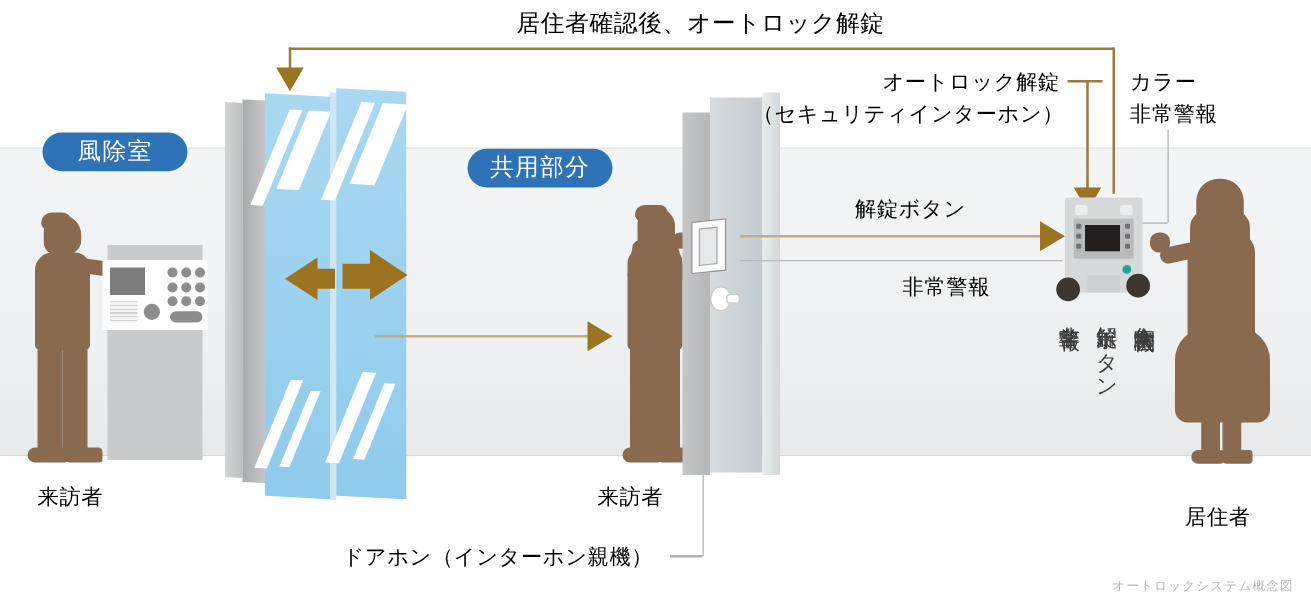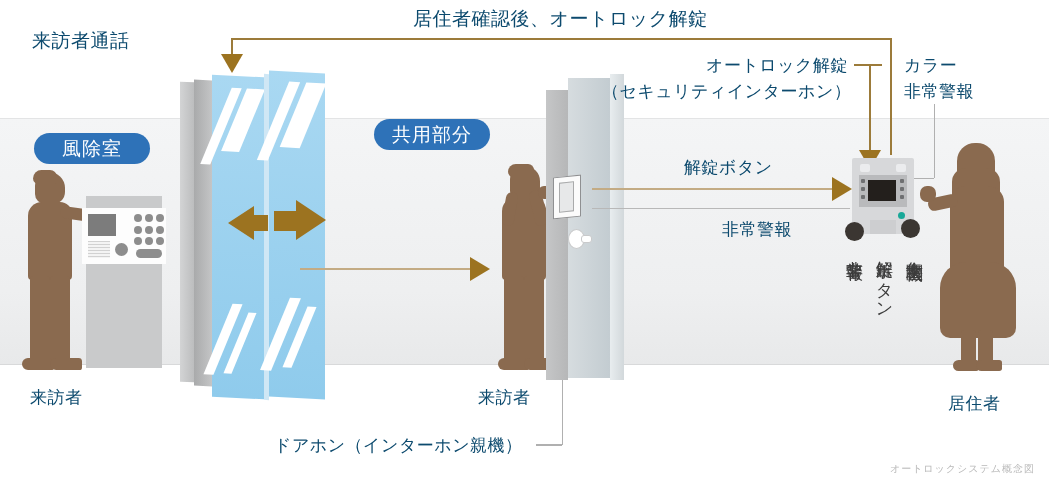--- a/index.html
+++ b/index.html
@@ -11,21 +11,21 @@
   }
   #stage{position:relative;width:1049px;height:489px;background:#fff;}
   .band-wall2{position:absolute;left:0;right:0;top:118px;height:247px;
               background:linear-gradient(to bottom,#f4f5f6 0%,#eeeff0 70%,#e8e9ea 100%);}
   .floorline{position:absolute;left:0;right:0;top:364px;height:1px;background:#d8d9da;}
   .band-floor{position:absolute;left:0;right:0;top:365px;height:80px;background:#ffffff;}
   .topline{position:absolute;left:0;right:0;top:118px;height:1px;background:#e3e4e5;}
 
   
   .jp{font-family:"DejaVu Sans","Liberation Sans",sans-serif;}
-  .lbl{position:absolute;color:#0c4a6e;white-space:nowrap;letter-spacing:.5px;}
+  .lbl{position:absolute;color:#000000;white-space:nowrap;letter-spacing:.5px;}
   .lbl-title{font-size:19px;}
   .lbl-mid{font-size:17px;}
   .caption{position:absolute;right:14px;top:462px;font-size:10px;color:#b9b9b9;letter-spacing:1px;}
 
   
   .badge{position:absolute;border-radius:16px;color:#fff;text-align:center;
          font-size:19px;line-height:31px;height:31px;letter-spacing:1px;}
   .badge.gold{background:#95751f;}
   .badge.blue{background:#2e72b8;}
 
@@ -82,23 +82,22 @@
   <div class="band-floor"></div>
 
   <div class="lbl jp lbl-title" style="left:413px;top:6px;">居住者確認後、オートロック解錠</div>
 
   <div class="ln ln-h" style="left:231px;top:38px;width:660px;"></div>
   <div class="ln ln-v" style="left:231px;top:38px;height:18px;"></div>
   <div class="arrow-dn" style="left:221px;top:54px;"></div>
 
   <div class="ln ln-v" style="left:890px;top:38px;height:117px;"></div>
 
-  <div class="lbl jp lbl-title" style="left:32px;top:28px;">来訪者通話</div>
-
-  <div class="badge blue jp" style="left:34px;top:133px;width:116px;">風除室</div>
+
+  <div class="badge blue jp" style="left:34px;top:106px;width:116px;">風除室</div>
   <div class="badge blue jp" style="left:374px;top:119px;width:116px;">共用部分</div>
 
   <div class="person">
 
     <div class="fig" style="left:35px;top:172px;width:30px;height:32px;border-radius:14px 16px 12px 10px;"></div>
 
     <div class="fig" style="left:33px;top:170px;width:24px;height:14px;border-radius:12px 10px 2px 8px;"></div>
 
     <div class="fig" style="left:28px;top:202px;width:44px;height:78px;border-radius:14px 12px 4px 4px;"></div>
 
@@ -264,17 +263,17 @@
          border-radius:26px 26px 10px 10px;"></div>
 
     <div class="fig" style="left:928px;top:196px;width:30px;height:13px;border-radius:6px;transform:rotate(-12deg);"></div>
     <div class="fig" style="left:920px;top:186px;width:16px;height:16px;border-radius:7px;"></div>
 
     <div class="fig" style="left:961px;top:330px;width:15px;height:40px;border-radius:3px;"></div>
     <div class="fig" style="left:978px;top:330px;width:15px;height:40px;border-radius:3px;"></div>
     <div class="fig" style="left:953px;top:360px;width:26px;height:11px;border-radius:6px 3px 3px 6px;"></div>
     <div class="fig" style="left:976px;top:360px;width:26px;height:11px;border-radius:6px 3px 3px 6px;"></div>
   </div>
-  <div class="lbl jp lbl-mid" style="left:948px;top:392px;">居住者</div>
+  <div class="lbl jp lbl-mid" style="left:948px;top:402px;">居住者</div>
 
   <div class="caption jp">オートロックシステム概念図</div>
 
 </div>
 
 </body></html>

